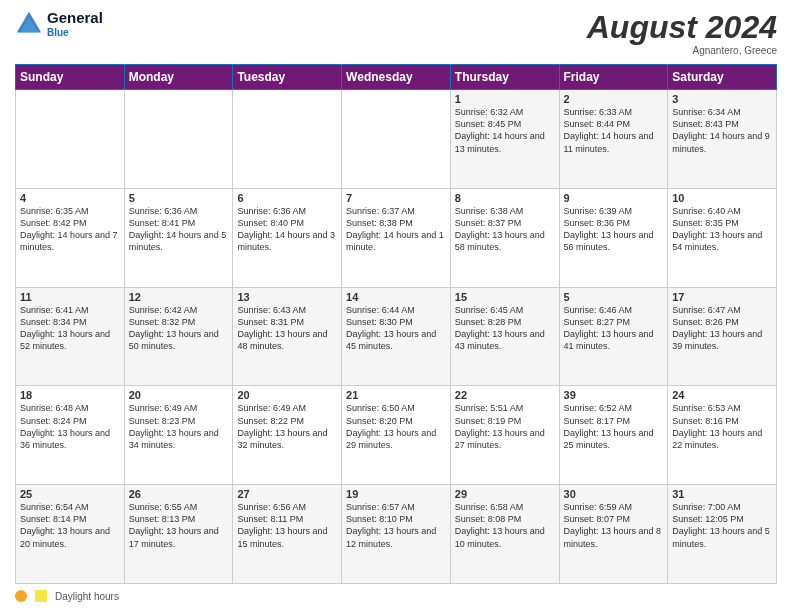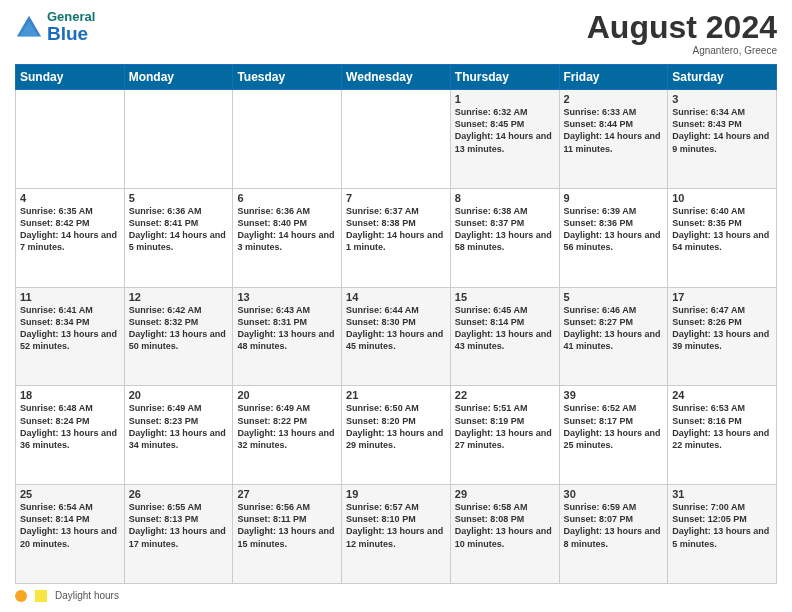--- a/index.html
+++ b/index.html
@@ -27,58 +27,59 @@
       display: flex;
       align-items: center;
       gap: 4px;
     }
     .logo-text {
       display: flex;
       flex-direction: column;
       line-height: 1.1;
     }
     .logo-general {
-      font-size: 13px;
+      font-size: 15px;
       font-weight: bold;
-      color: #0f766e;
+      color: #0f172a;
     }
     .logo-blue {
-      font-size: 19px;
+      font-size: 10px;
       font-weight: bold;
       color: #1a6ebd;
     }
     .logo-icon {
       width: 28px;
       height: 28px;
     }
     .title-block {
       text-align: right;
     }
     .month-title {
       font-size: 32px;
       font-weight: bold;
       color: #333;
       line-height: 1.1;
+      font-style: italic;
     }
     .location {
       font-size: 10px;
       color: #555;
     }
     .calendar {
       flex: 1;
       display: flex;
       flex-direction: column;
     }
     table {
       width: 100%;
       border-collapse: collapse;
       flex: 1;
     }
     thead tr th {
-      background: #0369a1;
+      background: #701a75;
       color: #fff;
       font-size: 12px;
       font-weight: bold;
       padding: 5px 4px;
       text-align: left;
       border: 1px solid #1a6ebd;
     }
     tbody tr td {
       border: 1px solid #ccc;
       vertical-align: top;
@@ -97,27 +98,27 @@
     .day-num {
       font-size: 11px;
       font-weight: bold;
       display: block;
       margin-bottom: 1px;
     }
     .day-info {
       font-size: 9px;
       line-height: 1.35;
       color: #333;
-      font-weight: bold;
     }
     .empty-cell {
       background: #fff !important;
     }
     .legend {
       display: flex;
+      align-items: center;
       gap: 8px;
       margin-top: 6px;
       font-size: 10px;
       color: #555;
     }
     .legend-sun {
       width: 12px;
       height: 12px;
       border-radius: 50%;
       background: #f5a623;
@@ -268,21 +269,21 @@
             <td>
               <span class="day-num">14</span>
               <div class="day-info">Sunrise: 6:44 AM
 Sunset: 8:30 PM
 Daylight: 13 hours
 and 45 minutes.</div>
             </td>
             <td>
               <span class="day-num">15</span>
               <div class="day-info">Sunrise: 6:45 AM
-Sunset: 8:14 PM
+Sunset: 8:28 PM
 Daylight: 13 hours
 and 43 minutes.</div>
             </td>
             <td>
               <span class="day-num">5</span>
               <div class="day-info">Sunrise: 6:46 AM
 Sunset: 8:27 PM
 Daylight: 13 hours
 and 41 minutes.</div>
             </td>

